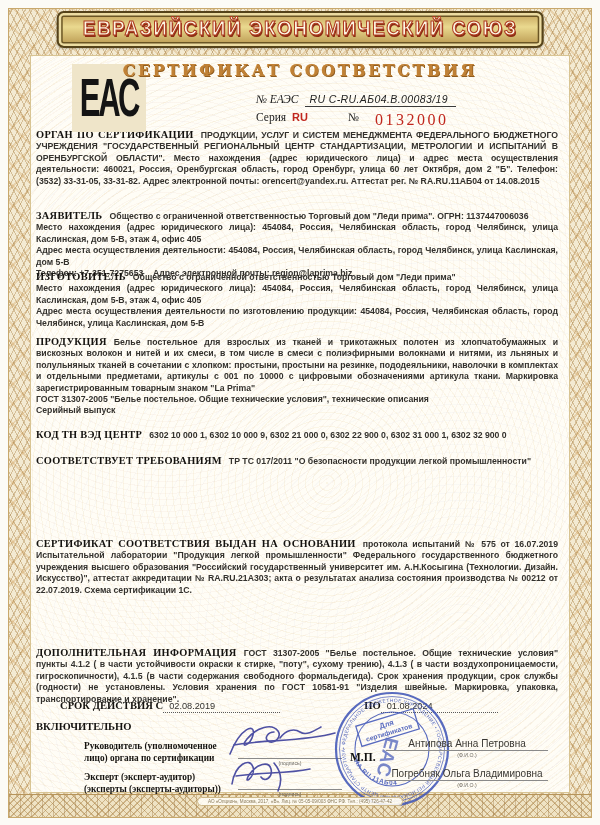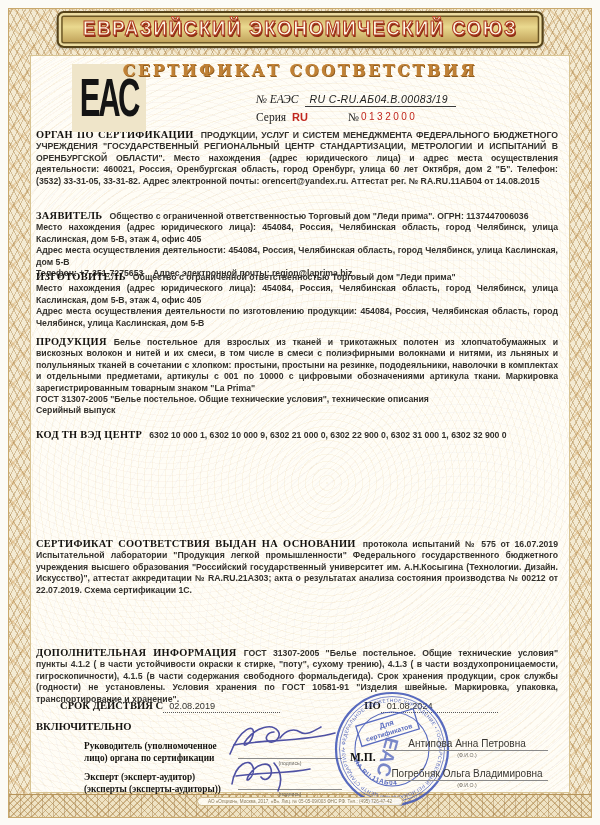--- a/index.html
+++ b/index.html
@@ -43,21 +43,21 @@
   .cert-title{position:absolute;left:0;right:0;top:61px;text-align:center;z-index:4;
     font-family:"DejaVu Serif",serif;font-weight:bold;font-size:16px;letter-spacing:2.5px;
     color:#c08136;text-shadow:.6px .6px 0 #8f5c1f, -.3px -.3px 0 #e4b877;}
   .num-row{position:absolute;left:256px;top:93px;display:flex;align-items:baseline;z-index:4;font-style:italic;}
   .num-label{font-family:"Liberation Serif",serif;font-size:11.5px;color:#1c1c1c;margin-right:7px;}
   .num-value{font-size:10.5px;letter-spacing:.4px;color:#222;border-bottom:1px solid #3a3a3a;padding:0 8px 1px 4px;}
   .series-row{position:absolute;left:256px;top:111px;display:flex;align-items:flex-start;z-index:4;}
   .series-label{font-family:"Liberation Serif",serif;font-size:11.5px;color:#1c1c1c;}
   .series-value{font-size:11px;font-weight:bold;margin-left:6px;}
   .blank-label{font-family:"Liberation Serif",serif;font-size:11.5px;color:#1c1c1c;margin-left:40px;}
-  .blank-value{font-size:10px;letter-spacing:2.5px;margin-left:2px;font-family:Liberation Sans, sans-serif;}
+  .blank-value{font-size:16px;letter-spacing:2.5px;margin-left:16px;font-family:Liberation Serif, serif;}
   .red{color:#c0261d;}
   
   .sec{position:absolute;left:36px;width:522px;font-size:8.7px;line-height:11.4px;
     text-align:justify;color:#33312d;z-index:3;}
   .sec .lbl{font-family:"Liberation Serif",serif;font-weight:bold;font-size:10.4px;
     letter-spacing:.3px;color:#14120f;margin-right:7px;}
   .sec .txt{white-space:pre-line;font-weight:bold;}
   .s0{top:129px;} .s1{top:210px;} .s2{top:271px;} .s3{top:336px;}
   .s4{top:429px;} .s5{top:455px;} .s6{top:538px;} .s7{top:647px;}
   
@@ -136,20 +136,23 @@
 Адрес места осуществления деятельности по изготовлению продукции:  454084, Россия, Челябинская область, город Челябинск, улица Каслинская, дом 5-В</span>
   </div>
   <div class="sec s3">
     <span class="lbl">ПРОДУКЦИЯ</span><span class="txt">Белье постельное для взрослых из тканей и трикотажных полотен из хлопчатобумажных и вискозных волокон и нитей и их смеси, в том числе в смеси с полиэфирными волокнами и нитями, из льняных и полульняных тканей в сочетании с хлопком: простыни, простыни на резинке, пододеяльники, наволочки в комплектах и отдельными предметами, артикулы с 001 по 10000 с цифровыми обозначениями артикула ткани. Маркировка зарегистрированным товарным знаком "La Prima"
 ГОСТ 31307-2005 "Белье постельное. Общие технические условия", технические описания
 Серийный выпуск</span>
   </div>
   <div class="sec s4">
     <span class="lbl">КОД ТН ВЭД ЦЕНТР</span><span class="txt">6302 10 000 1, 6302 10 000 9, 6302 21 000 0, 6302 22 900 0, 6302 31 000 1, 6302 32 900 0</span>
   </div>
+  <div class="sec s5">
+    <span class="lbl">СООТВЕТСТВУЕТ ТРЕБОВАНИЯМ</span><span class="txt">ТР ТС 017/2011 "О безопасности продукции легкой промышленности"</span>
+  </div>
   <div class="sec s6">
     <span class="lbl">СЕРТИФИКАТ СООТВЕТСТВИЯ ВЫДАН НА ОСНОВАНИИ</span><span class="txt">протокола испытаний № 575 от 16.07.2019 Испытательной лаборатории "Продукция легкой промышленности" Федерального государственного бюджетного учреждения высшего образования "Российский государственный университет им. А.Н.Косыгина (Технологии. Дизайн. Искусство)", аттестат аккредитации № RA.RU.21А303; акта о результатах анализа состояния производства № 00212 от 22.07.2019. Схема сертификации 1С.</span>
   </div>
   <div class="sec s7">
     <span class="lbl">ДОПОЛНИТЕЛЬНАЯ ИНФОРМАЦИЯ</span><span class="txt">ГОСТ 31307-2005 "Белье постельное. Общие технические условия" пункты 4.1.2 ( в части устойчивости окраски к стирке, "поту", сухому трению), 4.1.3 ( в части воздухопроницаемости, гигроскопичности), 4.1.5 (в части содержания свободного формальдегида). Срок хранения продукции, срок службы (годности) не установлены. Условия хранения по ГОСТ 10581-91 "Изделия швейные. Маркировка, упаковка, транспортирование и хранение".</span>
   </div>
 
   <div class="validity">
     <span class="v-lbl">СРОК ДЕЙСТВИЯ С</span>
     <span class="v-date">02.08.2019</span>

